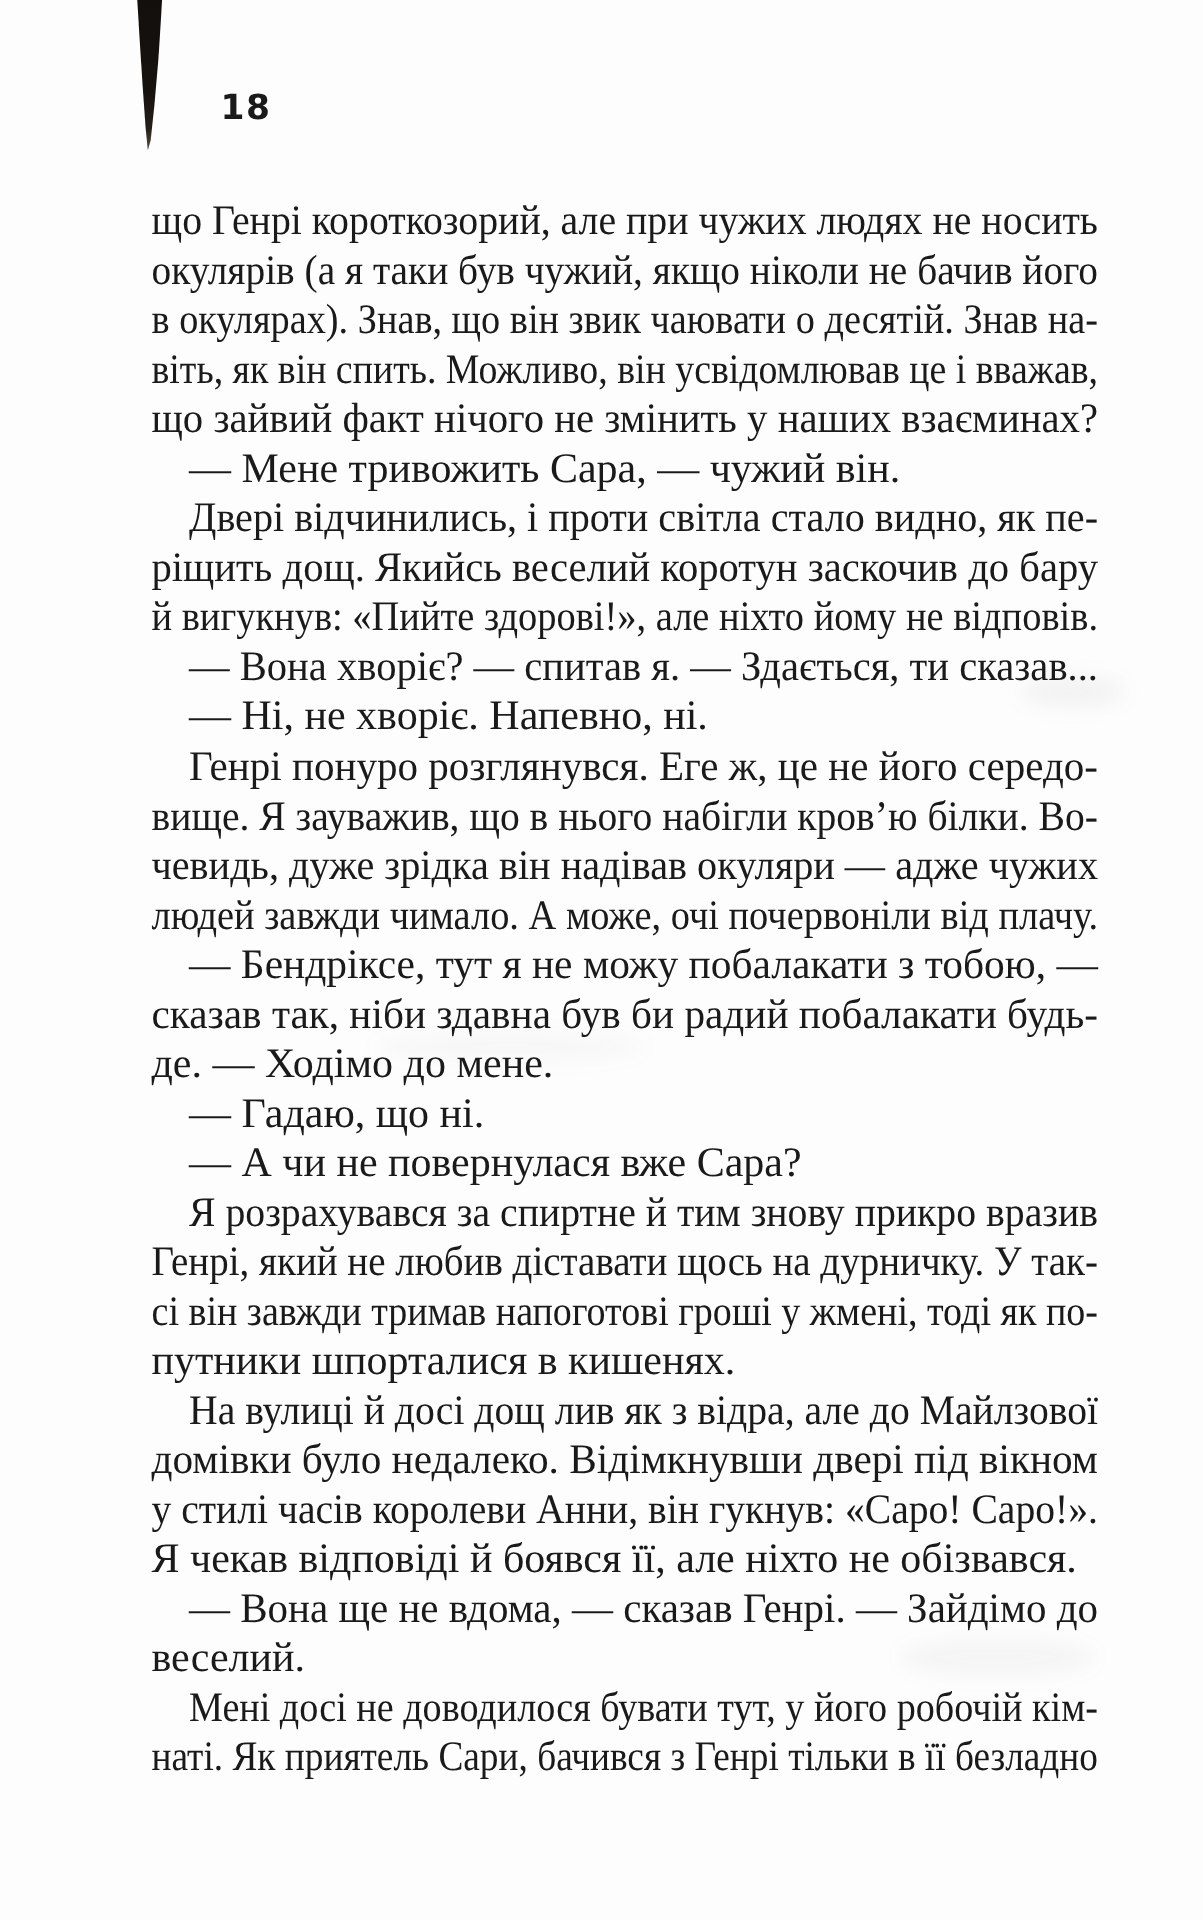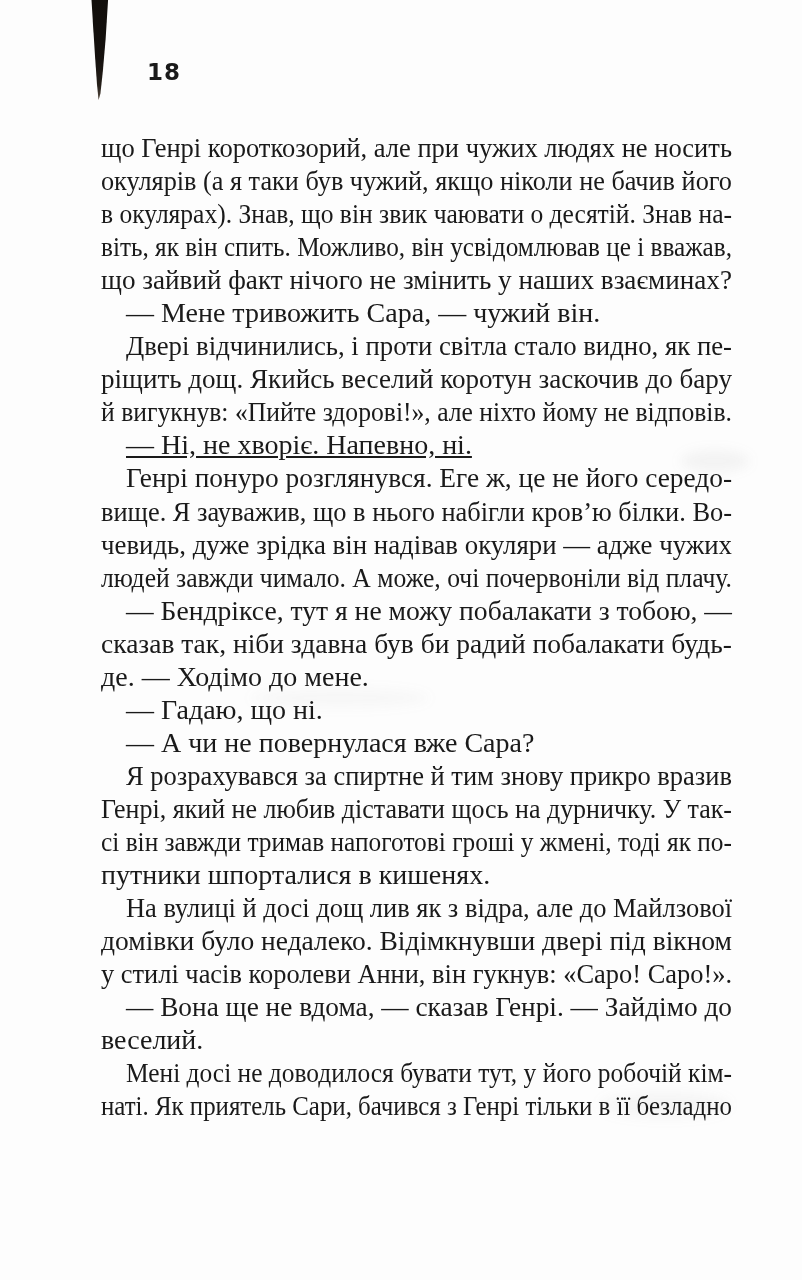--- a/index.html
+++ b/index.html
@@ -94,35 +94,37 @@
   <div class="text-block">
       <div class="line"><span class="line-text" style="transform: scaleX(0.947314);">що Генрі короткозорий, але при чужих людях не носить</span></div>
       <div class="line"><span class="line-text" style="transform: scaleX(0.937462);">окулярів (а я таки був чужий, якщо ніколи не бачив його</span></div>
       <div class="line"><span class="line-text" style="transform: scaleX(0.911644);">в окулярах). Знав, що він звик чаювати о десятій. Знав на-</span></div>
       <div class="line"><span class="line-text" style="transform: scaleX(0.900604);">віть, як він спить. Можливо, він усвідомлював це і вважав,</span></div>
       <div class="line"><span class="line-text" style="transform: scaleX(0.969767);">що зайвий факт нічого не змінить у наших взаєминах?</span></div>
       <div class="line indent"><span class="line-text" style="transform: scaleX(1);">— Мене тривожить Сара, — чужий він.</span></div>
       <div class="line indent"><span class="line-text" style="transform: scaleX(0.955695);">Двері відчинились, і проти світла стало видно, як пе-</span></div>
       <div class="line"><span class="line-text" style="transform: scaleX(0.966633);">ріщить дощ. Якийсь веселий коротун заскочив до бару</span></div>
       <div class="line"><span class="line-text" style="transform: scaleX(0.915446);">й вигукнув: «Пийте здорові!», але ніхто йому не відповів.</span></div>
-      <div class="line indent"><span class="line-text" style="transform: scaleX(1); text-decoration: underline;">— Ні, не хворіє. Напевно, ні.</span></div>
+      <div class="line indent"><span class="line-text" style="transform: scaleX(0.966266);">— Вона хворіє? — спитав я. — Здається, ти сказав...</span></div>
+      <div class="line indent"><span class="line-text" style="transform: scaleX(1);">— Ні, не хворіє. Напевно, ні.</span></div>
       <div class="line indent"><span class="line-text" style="transform: scaleX(0.977493);">Генрі понуро розглянувся. Еге ж, це не його середо-</span></div>
       <div class="line"><span class="line-text" style="transform: scaleX(0.942913);">вище. Я зауважив, що в нього набігли кров’ю білки. Во-</span></div>
       <div class="line"><span class="line-text" style="transform: scaleX(0.958147);">чевидь, дуже зрідка він надівав окуляри — адже чужих</span></div>
       <div class="line"><span class="line-text" style="transform: scaleX(0.914576);">людей завжди чимало. А може, очі почервоніли від плачу.</span></div>
       <div class="line indent"><span class="line-text" style="transform: scaleX(0.987147);">— Бендріксе, тут я не можу побалакати з тобою, —</span></div>
       <div class="line"><span class="line-text" style="transform: scaleX(0.981862);">сказав так, ніби здавна був би радий побалакати будь-</span></div>
       <div class="line"><span class="line-text" style="transform: scaleX(1);">де. — Ходімо до мене.</span></div>
       <div class="line indent"><span class="line-text" style="transform: scaleX(1);">— Гадаю, що ні.</span></div>
       <div class="line indent"><span class="line-text" style="transform: scaleX(1);">— А чи не повернулася вже Сара?</span></div>
       <div class="line indent"><span class="line-text" style="transform: scaleX(0.945951);">Я розрахувався за спиртне й тим знову прикро вразив</span></div>
       <div class="line"><span class="line-text" style="transform: scaleX(0.92792);">Генрі, який не любив діставати щось на дурничку. У так-</span></div>
       <div class="line"><span class="line-text" style="transform: scaleX(0.905715);">сі він завжди тримав напоготові гроші у жмені, тоді як по-</span></div>
       <div class="line"><span class="line-text" style="transform: scaleX(1);">путники шпорталися в кишенях.</span></div>
       <div class="line indent"><span class="line-text" style="transform: scaleX(0.943856);">На вулиці й досі дощ лив як з відра, але до Майлзової</span></div>
       <div class="line"><span class="line-text" style="transform: scaleX(0.98234);">домівки було недалеко. Відімкнувши двері під вікном</span></div>
       <div class="line"><span class="line-text" style="transform: scaleX(0.943419);">у стилі часів королеви Анни, він гукнув: «Саро! Саро!».</span></div>
+      <div class="line"><span class="line-text" style="transform: scaleX(1);">Я чекав відповіді й боявся її, але ніхто не обізвався.</span></div>
       <div class="line indent"><span class="line-text" style="transform: scaleX(0.975674);">— Вона ще не вдома, — сказав Генрі. — Зайдімо до</span></div>
       <div class="line"><span class="line-text" style="transform: scaleX(1);">веселий.</span></div>
       <div class="line indent"><span class="line-text" style="transform: scaleX(0.907886);">Мені досі не доводилося бувати тут, у його робочій кім-</span></div>
       <div class="line"><span class="line-text" style="transform: scaleX(0.888635);">наті. Як приятель Сари, бачився з Генрі тільки в її безладно</span></div>
     </div>
 </div>
 
 </body></html>

